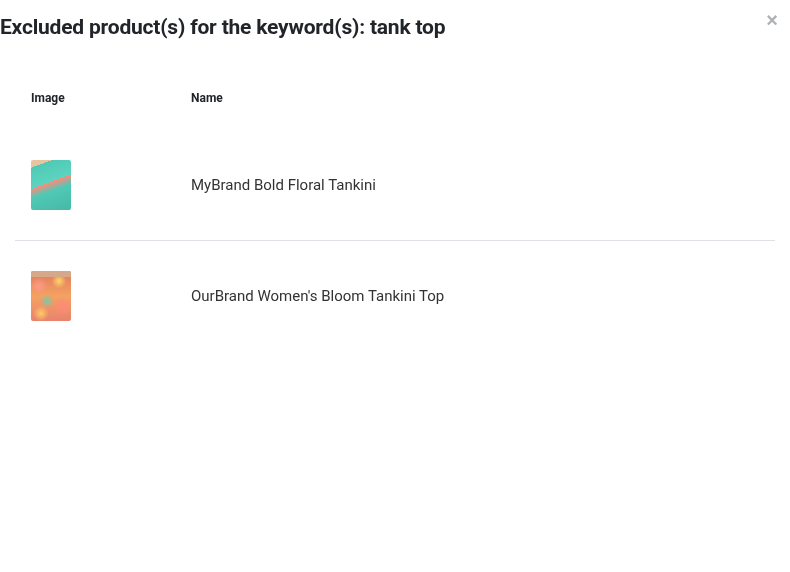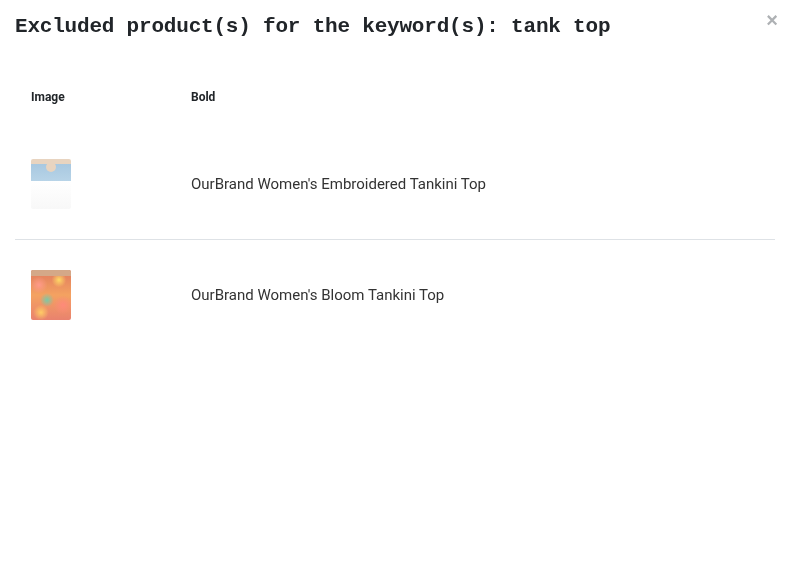--- a/index.html
+++ b/index.html
@@ -29,23 +29,22 @@
       cursor: pointer;
       font-weight: bold;
       line-height: 1;
       background: none;
       border: none;
     }
     .modal-title {
       font-size: 21px;
       font-weight: 700;
       color: #212529;
-      padding: 15px 15px 10px 15px;
+      padding: 15px 15px 10px 0;
       letter-spacing: -0.2px;
-      font-family: Liberation Mono, monospace;
     }
     .content-area {
       padding: 0 15px;
       height: 500px;
       overflow-y: auto;
     }
     .content-area::-webkit-scrollbar {
       width: 10px;
     }
     .content-area::-webkit-scrollbar-track {
@@ -150,29 +149,29 @@
 
 <div class="modal">
   <button class="close-btn">×</button>
   <h1 class="modal-title">Excluded product(s) for the keyword(s): tank top</h1>
 
   <div class="content-area">
     <table>
       <thead>
         <tr>
           <th class="th-image">Image</th>
-          <th>Bold</th>
+          <th>Name</th>
         </tr>
       </thead>
       <tbody id="table-body">
-          <tr>
+      <tr>
             <td class="img-cell">
-              <div class="product-thumb thumb-3"></div>
+              <div class="product-thumb thumb-1"></div>
             </td>
-            <td>OurBrand Women's Embroidered Tankini Top</td>
+            <td>MyBrand Bold Floral Tankini</td>
           </tr>
           <tr>
             <td class="img-cell">
               <div class="product-thumb thumb-4"></div>
             </td>
             <td>OurBrand Women's Bloom Tankini Top</td>
           </tr>
         </tbody>
     </table>
   </div>

